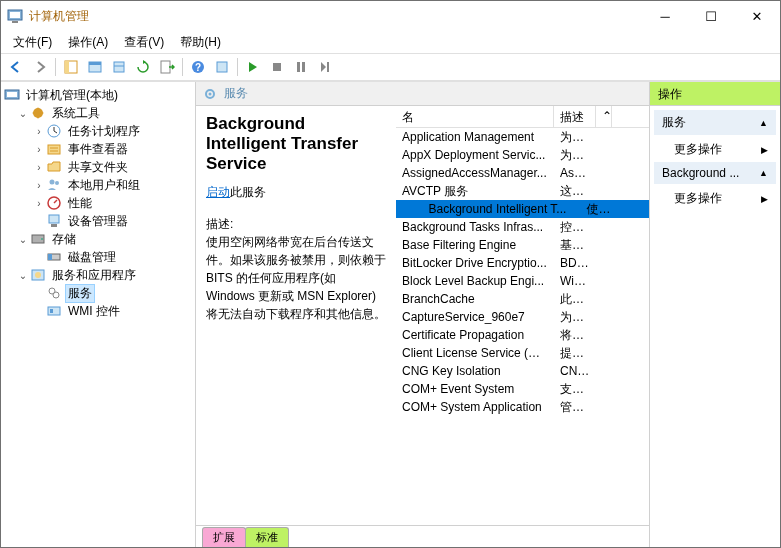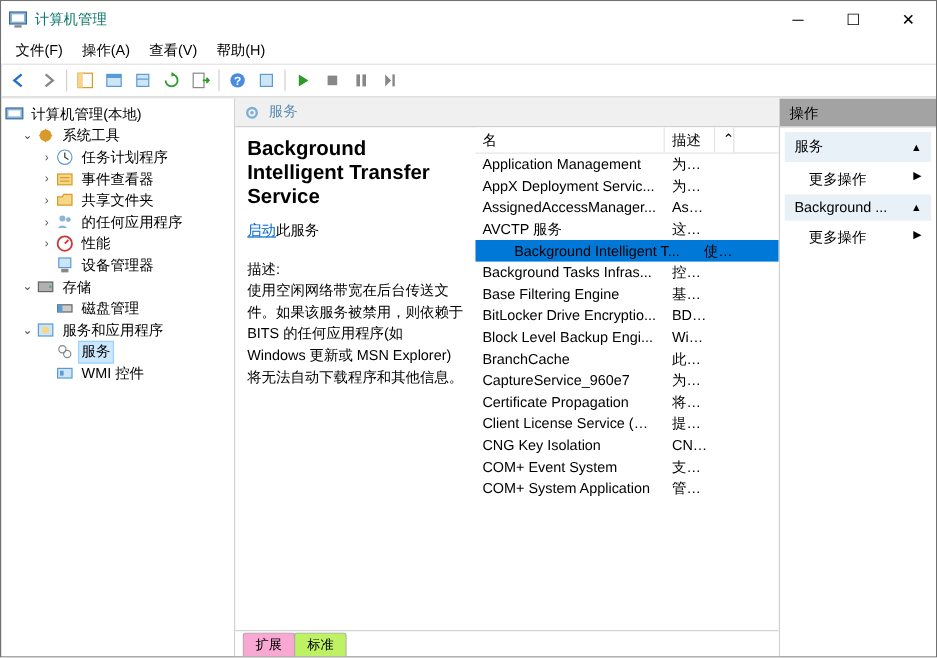--- a/index.html
+++ b/index.html
@@ -1,20 +1,20 @@
 <!DOCTYPE html>
 <html><head>
 <meta charset="utf-8">
 <style>
 * { box-sizing: border-box; margin: 0; padding: 0; }
 body { font-family: "Microsoft YaHei", "Segoe UI", sans-serif; font-size: 12px; background: #fff; overflow: hidden; }
 .window { width: 781px; height: 548px; border: 1px solid #707070; display: flex; flex-direction: column; background: #fff; }
 .titlebar { height: 30px; display: flex; align-items: center; padding: 0 0 0 6px; background: #fff; }
 .titlebar .icon { width: 16px; height: 16px; margin-right: 6px; }
-.titlebar .title { flex: 1; font-size: 12px; color: #0f766e; }
+.titlebar .title { flex: 1; font-size: 12px; color: #a16207; }
 .titlebar .controls { display: flex; }
 .titlebar .controls div { width: 46px; height: 30px; display: flex; align-items: center; justify-content: center; font-family: sans-serif; font-size: 13px; }
 .menubar { height: 22px; display: flex; align-items: center; padding: 0 4px; background: #fff; }
 .menubar span { padding: 2px 8px; font-size: 12px; }
 .toolbar { height: 28px; display: flex; align-items: center; padding: 2px 4px; border-top: 1px solid #e0e0e0; border-bottom: 1px solid #e0e0e0; gap: 2px; }
 .toolbar .btn { width: 22px; height: 22px; display: flex; align-items: center; justify-content: center; border: 1px solid transparent; }
 .toolbar .sep { width: 1px; height: 18px; background: #d0d0d0; margin: 0 2px; }
 .content { flex: 1; display: flex; overflow: hidden; border-top: 1px solid #e0e0e0; }
 .tree { width: 195px; border-right: 1px solid #d0d0d0; padding: 4px 2px; overflow: auto; }
 .tree-item { display: flex; align-items: center; height: 18px; padding: 1px 0; white-space: nowrap; }
@@ -39,24 +39,24 @@
 .col-extra { width: 16px; }
 .list-body { flex: 1; overflow-y: scroll; overflow-x: scroll; }
 .list-row { display: flex; height: 18px; align-items: center; white-space: nowrap; }
 .list-row div { padding: 17px 6px; overflow: hidden; text-overflow: ellipsis; }
 .list-row.selected { background: #0078d7; color: #000000; justify-content: center; }
 .tabs-bottom { height: 22px; border-top: 1px solid #d0d0d0; display: flex; align-items: flex-end; padding-left: 6px; background: #fff; }
 .tab { padding: 2px 10px; border: 1px solid #aaa; border-bottom: none; border-radius: 3px 3px 0 0; font-size: 11px; margin-right: -1px; background: #fff; position: relative; }
 .tab.active { background: #f9a8d4; z-index: 1; }
 .tab.inactive { background: #bef264; }
 .actions { width: 130px; display: flex; flex-direction: column; }
-.actions-header { height: 24px; background: #a3a3a3; border-bottom: 1px solid #d0d0d0; padding: 4px 8px; font-size: 12px; }
+.actions-header { height: 24px; background: #bef264; border-bottom: 1px solid #d0d0d0; padding: 4px 8px; font-size: 12px; }
 .actions-body { flex: 1; padding: 4px; }
 .action-group { background: #e8f0f8; padding: 4px 8px; font-size: 12px; display: flex; justify-content: space-between; align-items: center; margin-bottom: 2px; }
-.action-item { padding: 4px 8px 4px 20px; font-size: 12px; display: flex; justify-content: space-between; align-items: flex-start; }
+.action-item { padding: 4px 8px 4px 20px; font-size: 12px; display: flex; justify-content: space-between; align-items: center; }
 .arrow-up { font-size: 9px; }
 .arrow-right { font-size: 9px; }
 svg { display: block; }
 </style>
 </head>
 <body>
 
 <div class="window">
   <div class="titlebar">
     <span class="icon">
@@ -213,21 +213,21 @@
         </div>
       <div class="tree-item indent2">
           <span class="toggle">›</span>
           <span class="ticon">
             <svg width="16" height="16">
               <circle cx="6" cy="5" r="2.5" fill="#8ab4d8"></circle>
               <circle cx="11" cy="6" r="2" fill="#8ab4d8"></circle>
               <path d="M2 13 Q6 9 10 13" fill="#8ab4d8"></path>
             </svg>
           </span>
-          <span class="label">的任何应用程序</span>
+          <span class="label">本地用户和组</span>
         </div>
       <div class="tree-item indent2">
           <span class="toggle">›</span>
           <span class="ticon">
             <svg width="16" height="16">
               <circle cx="8" cy="8" r="6" fill="#fff" stroke="#c83a3a" stroke-width="1.5"></circle>
               <path d="M8 8 L11 5" stroke="#c83a3a" stroke-width="1.5"></path>
             </svg>
           </span>
           <span class="label">性能</span>

